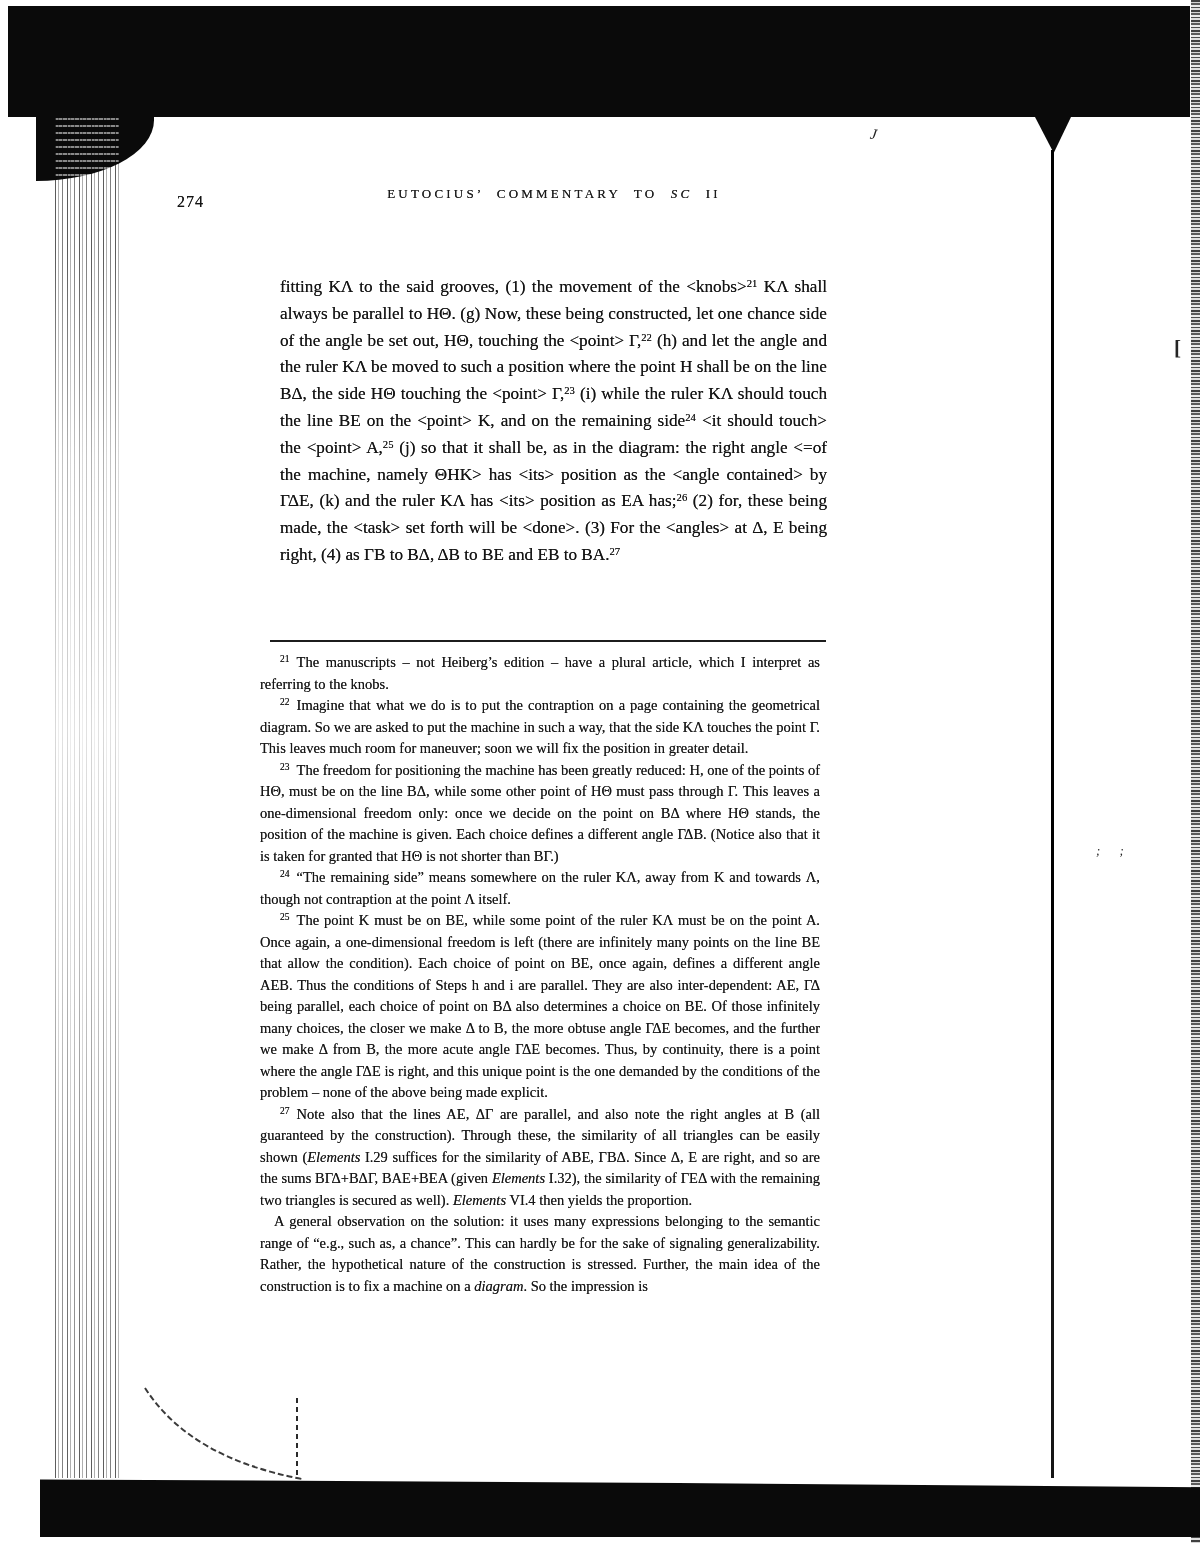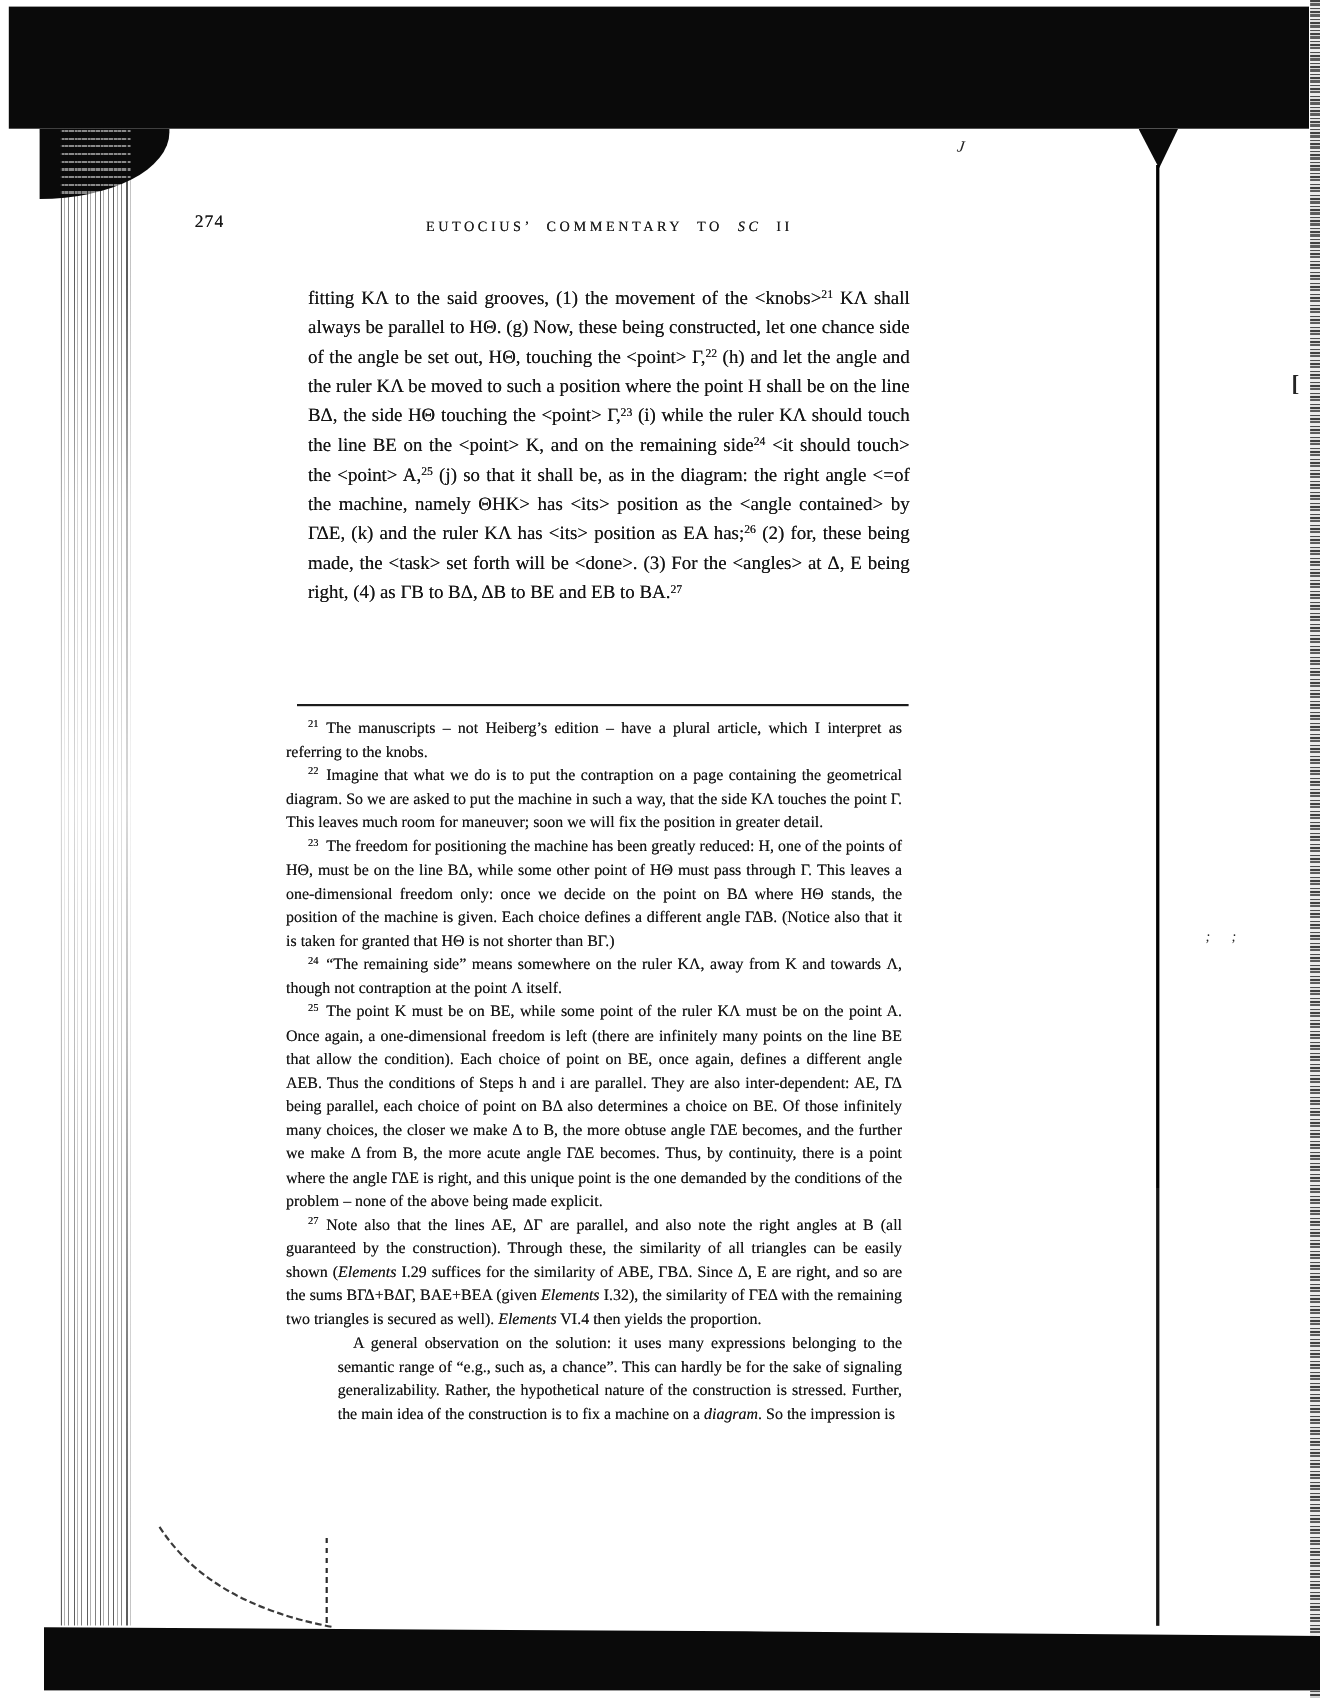--- a/index.html
+++ b/index.html
@@ -35,31 +35,31 @@
 
   .margin-mark{position:absolute;color:#242424;}
   .mark-hook{left:870px;top:126px;font-size:15px;font-style:italic;transform:rotate(8deg);}
   .mark-bracket{left:1174px;top:336px;font-size:21px;font-weight:bold;}
   .mark-ticks{left:1096px;top:843px;font-size:13px;letter-spacing:8px;font-style:italic;}
 
   
   .ink{text-shadow:0 0 .5px rgba(0,0,0,.75);}
   .it{font-style:italic;}
   .page-number{position:absolute;left:177px;top:193px;font-size:16px;letter-spacing:1px;}
-  .running-head{position:absolute;left:280px;top:198px;width:548px;text-align:center;
+  .running-head{position:absolute;left:280px;top:186px;width:548px;text-align:center;
          font-size:13px;letter-spacing:3.2px;word-spacing:7px;color:#1b1b1b;}
-  .main-text{position:absolute;left:280px;top:258px;width:547px;font-size:17.2px;
+  .main-text{position:absolute;left:280px;top:274px;width:547px;font-size:17.2px;
          line-height:26.8px;text-align:justify;}
   .main-text sup,.supref{font-size:.62em;line-height:0;vertical-align:.48em;letter-spacing:0;}
   .fn-rule{position:absolute;left:270px;top:640px;width:556px;height:2px;background:#1c1c1c;}
   .footnotes{position:absolute;left:260px;top:652px;width:560px;font-size:14.5px;
          line-height:21.5px;text-align:justify;color:#171717;text-shadow:0 0 .4px rgba(0,0,0,.7);}
   .fn{text-indent:20px;}
   .fnnum{font-size:.66em;line-height:0;vertical-align:.5em;margin-right:7px;}
-  .fn-para{text-indent:14px;margin-left:47px;}
+  .fn-para{text-indent:14px;}
 </style>
 </head>
 <body>
 
 <div class="stage">
 
   <div class="band-top"></div>
   <div class="left-streaks"></div>
   <div class="streak-solo"></div>
   <div class="gutter-line"></div>

